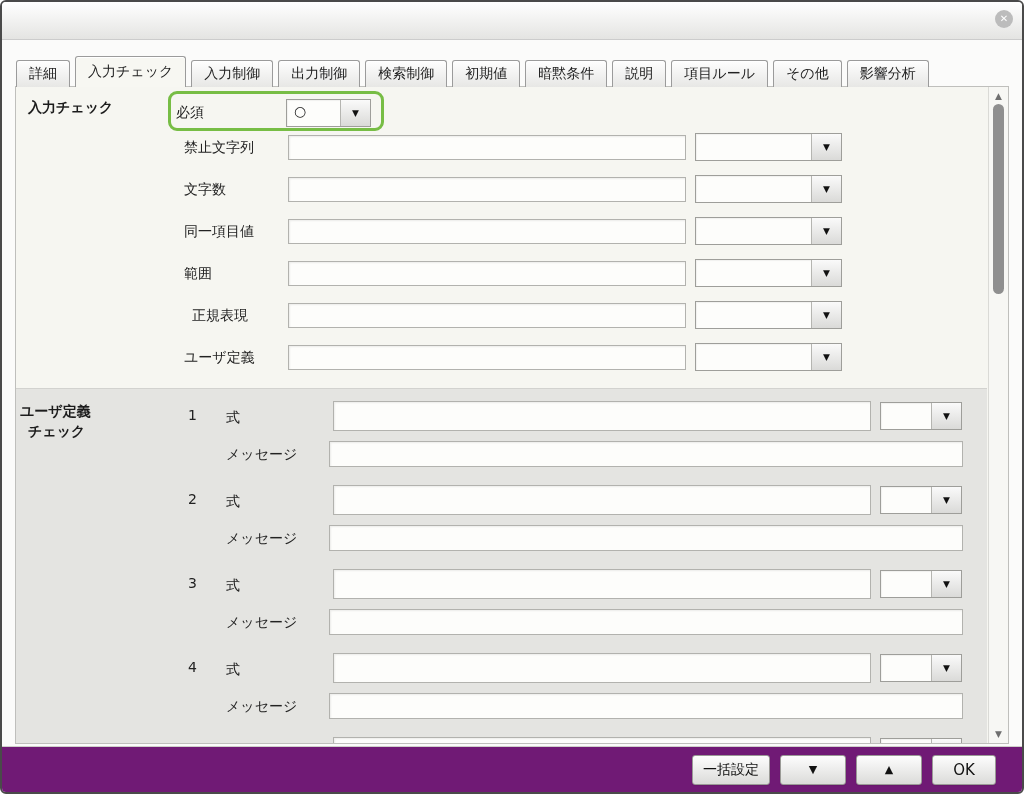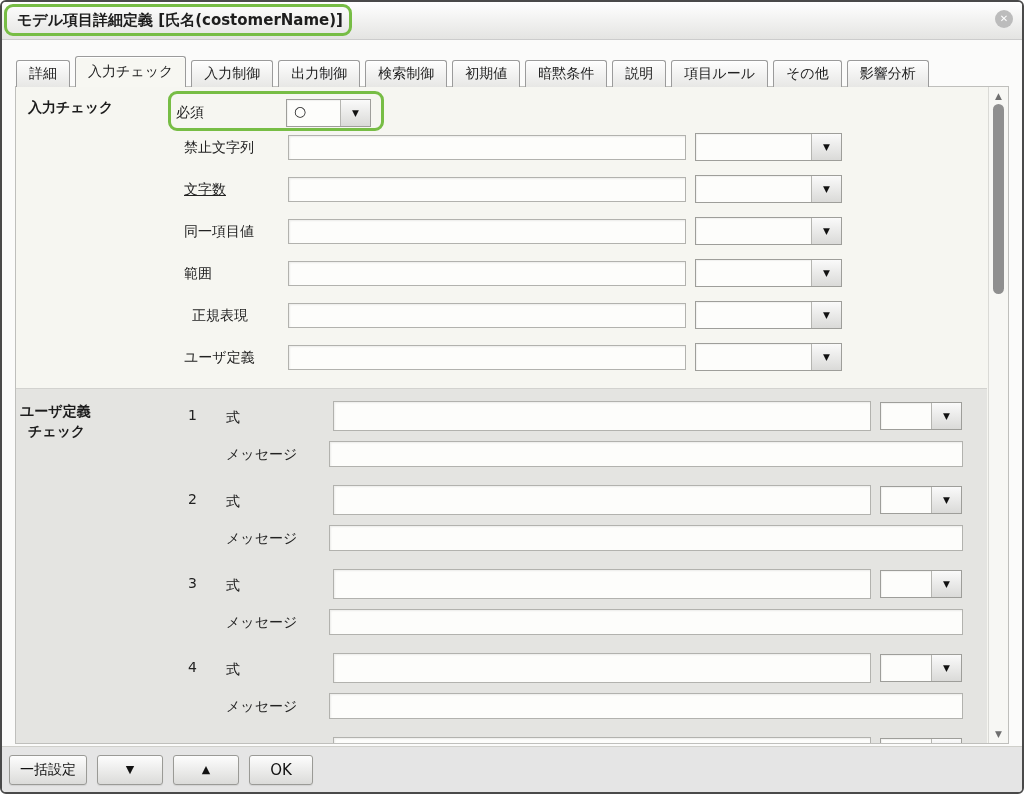--- a/index.html
+++ b/index.html
@@ -136,23 +136,23 @@
   .scroll-thumb {
     position:absolute; left:4px; top:17px;
     width:11px; height:190px;
     background:#8f8f8f;
     border-radius:6px;
     cursor:grab;
   }
   
   .footer {
     position:absolute; left:0; right:0; bottom:0; height:46px;
-    background:#e5e5e5;
+    background:#701a75;
     border-top:1px solid #cfcfca;
-    display:flex; align-items:center; justify-content:flex-start;
+    display:flex; align-items:center; justify-content:flex-end;
     gap:10px; padding-right:26px;padding-left:7px;
   }
   .btn {
     height:30px; min-width:64px; padding:0 10px;
     background:linear-gradient(#fdfdfd,#dbdbd9);
     border:1px solid #9a9a96;
     border-radius:3px;
     font-size:14px; color:#111;
     display:flex; align-items:center; justify-content:center;
     cursor:pointer;
@@ -160,23 +160,20 @@
   }
   .btn.arrow-btn { width:66px; font-size:11px; }
   .btn.ok-btn { width:62px; font-size:15px; }
 </style>
 </head>
 <body>
 
 <div class="dialog">
 
   <div class="titlebar">
-    <div class="title-annotation">
-      <span class="title-text">モデル項目詳細定義 [氏名(costomerName)]</span>
-    </div>
     <div class="close-btn">✕</div>
   </div>
 
   <div class="tabbar">
     <div class="tab">詳細</div>
     <div class="tab active">入力チェック</div>
     <div class="tab">入力制御</div>
     <div class="tab">出力制御</div>
     <div class="tab">検索制御</div>
     <div class="tab">初期値</div>
@@ -199,21 +196,21 @@
         <span class="dd-arrow">▼</span>
       </div>
 
       <div class="field-label" style="left:168px; top:52px;">禁止文字列</div>
       <input class="txt-input" style="left: 272px; top: 48px; width: 398px; height: 25px;" value="">
       <div class="dropdown" style="left:679px; top:46px; width:147px; height:28px;">
         <span class="dd-value"></span>
         <span class="dd-arrow">▼</span>
       </div>
 
-      <div class="field-label" style="left:168px; top:94px;text-decoration:underline;">文字数</div>
+      <div class="field-label" style="left:168px; top:94px;">文字数</div>
       <input class="txt-input" style="left: 272px; top: 90px; width: 398px; height: 25px;" value="">
       <div class="dropdown" style="left:679px; top:88px; width:147px; height:28px;">
         <span class="dd-value"></span>
         <span class="dd-arrow">▼</span>
       </div>
 
       <div class="field-label" style="left:168px; top:136px;">同一項目値</div>
       <input class="txt-input" style="left: 272px; top: 132px; width: 398px; height: 25px;" value="">
       <div class="dropdown" style="left:679px; top:130px; width:147px; height:28px;">
         <span class="dd-value"></span>

